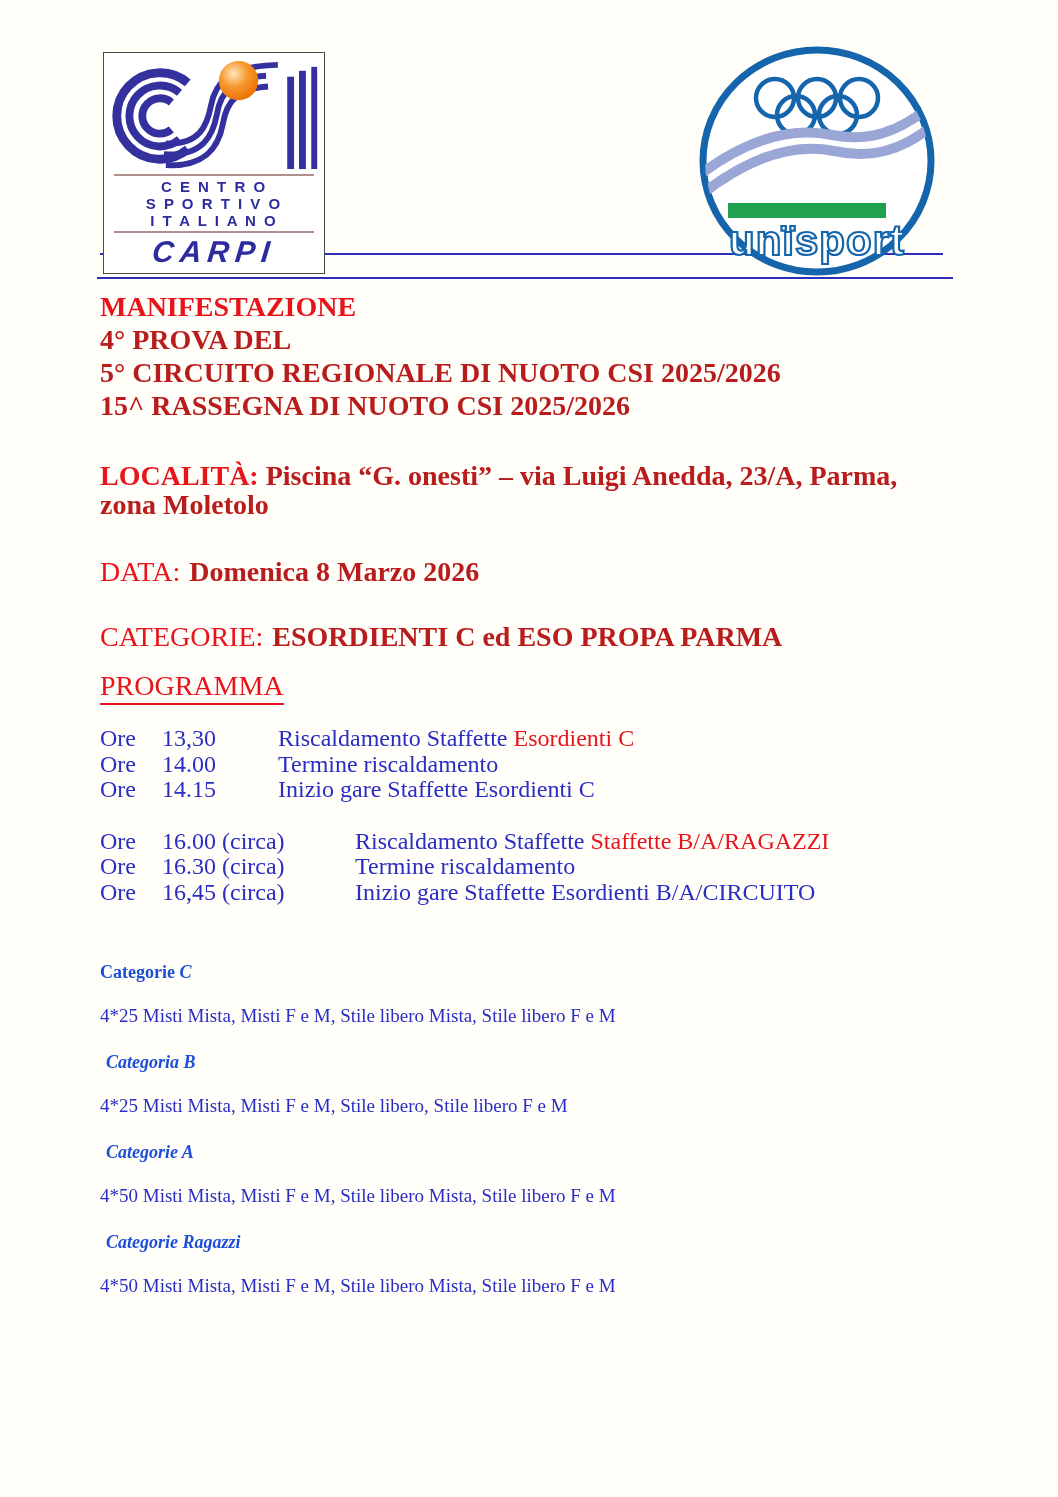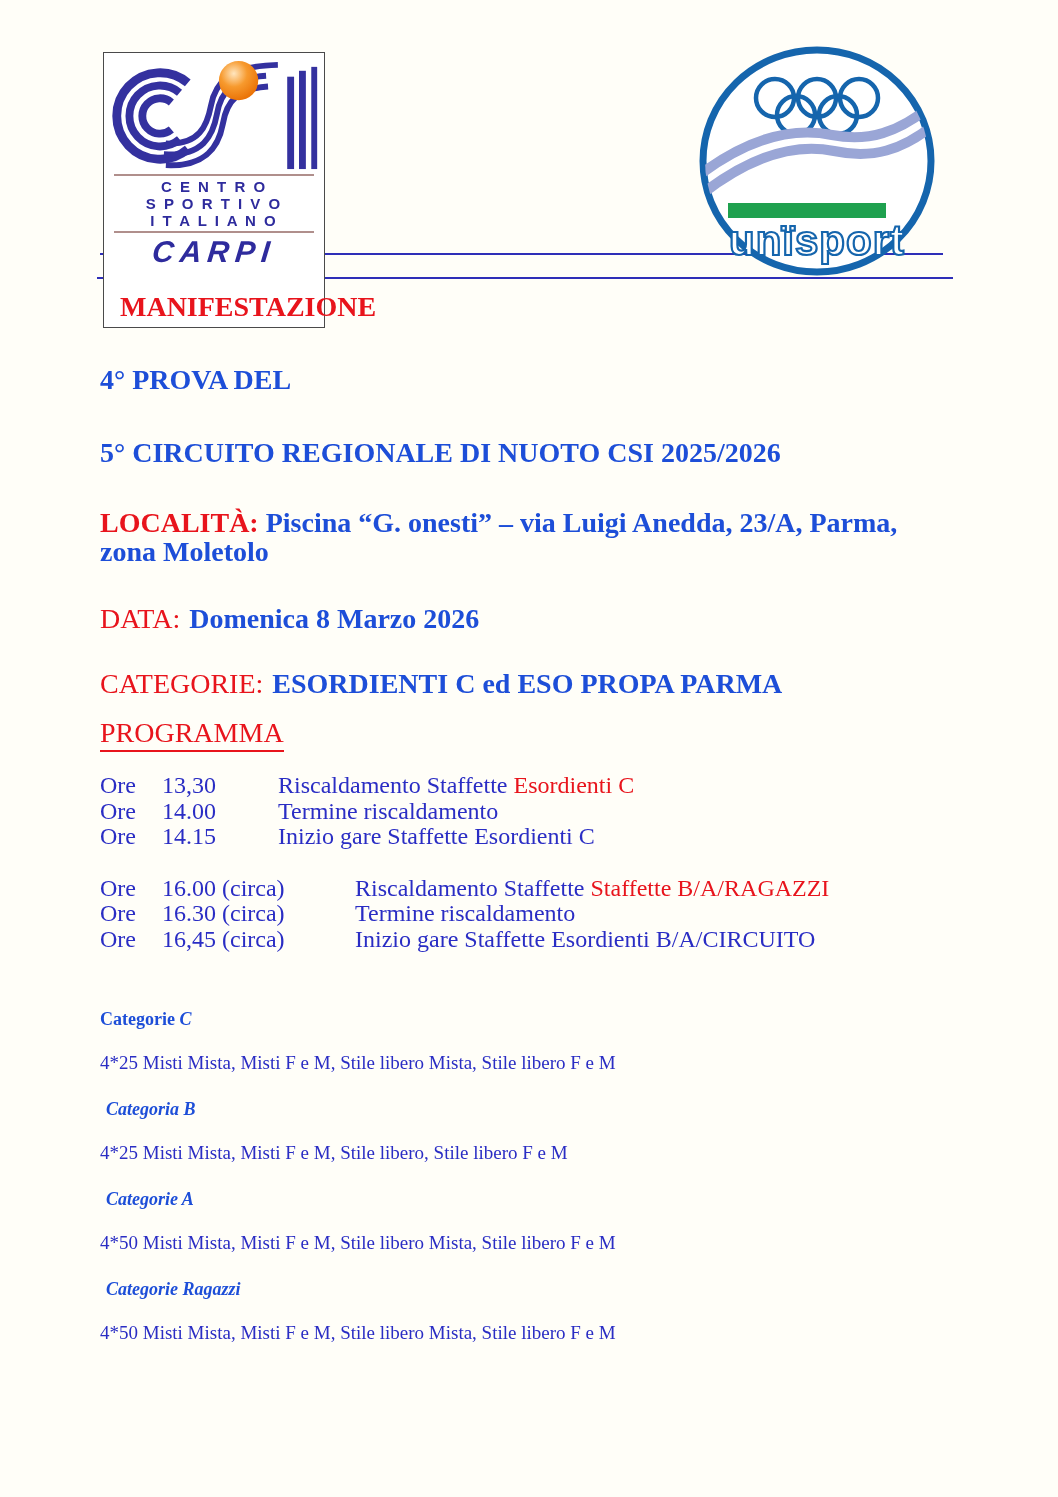--- a/index.html
+++ b/index.html
@@ -7,41 +7,41 @@
   body {
     width:1058px; height:1497px;
     background:#fffef8;
     font-family:"Liberation Serif", serif;
     overflow:hidden;
     position:relative;
   }
   
   .logos { display:flex; justify-content:space-between; align-items:flex-start;
            padding:45px 120px 0 103px; height:242px; }
-  .csi-box { width:222px; height:276px; border:1px solid #4a4a4a; background:#ffffff;
+  .csi-box { width:222px; height:222px; border:1px solid #4a4a4a; background:#ffffff;
              margin-top:7px; overflow:hidden; }
   .csi-box svg { display:block; margin:6px auto 0; }
   .csi-line { border-top:2px solid #b08f8c; margin:2px 10px; }
   .csi-words { color:#2e2b9d; font-family:"Liberation Sans", sans-serif;
                font-weight:bold; font-size:15px; line-height:17px;
                text-align:center; letter-spacing:2px; }
   .csi-city { color:#2e2b9d; font-family:"Liberation Sans", sans-serif;
               font-weight:bold; font-style:italic; font-size:30px;
               letter-spacing:6px; text-align:center; margin-top:1px;
               transform:skewX(-6deg); }
   .uni-logo { margin-top:0; }
   
   .rule1 { border-top:2px solid #2e2eb8; width:843px; margin:11px 0 0 100px; }
   .rule2 { border-top:2px solid #2e2eb8; width:856px; margin:22px 0 0 97px; }
   
   .content { margin-left:100px; margin-right:90px; }
   .red  { color:#e8141c; }
-  .blue { color:#1d4ed8;margin-top:40px; }
+  .blue { color:#b91c1c; }
   .h-line { font-size:28px; font-weight:bold; line-height:33px; }
-  .manifest { margin-top:11px;margin-left:20px; }
+  .manifest { margin-top:11px; }
   .p-localita { margin-top:39px; font-size:28px; font-weight:bold; line-height:29px;
                 width:860px; }
   .p-localita .val { margin-left:7px; }
   .p-data { margin-top:36px; font-size:28px; line-height:33px; }
   .p-data .lbl, .p-cat .lbl { font-weight:normal; }
   .p-data .val { font-weight:bold; margin-left:9px; }
   .p-cat { margin-top:32px; font-size:28px; line-height:33px; }
   .p-cat .val { font-weight:bold; margin-left:9px; }
   .p-prog { margin-top:16px; font-size:28px; line-height:33px; }
   .p-prog .u { display:inline-block; border-bottom:2px solid #e8141c; padding-bottom:1px; }
@@ -119,20 +119,21 @@
 </div>
 
 <div class="rule1"></div>
 <div class="rule2"></div>
 
 <div class="content">
 
   <div class="h-line red manifest">MANIFESTAZIONE</div>
   <div class="h-line blue">4° PROVA DEL</div>
   <div class="h-line blue">5° CIRCUITO REGIONALE DI NUOTO CSI 2025/2026</div>
+  <div class="h-line blue">15^ RASSEGNA DI NUOTO CSI 2025/2026</div>
 
   <p class="p-localita"><span class="red lbl">LOCALITÀ:</span><span class="blue val">Piscina “G. onesti” – via Luigi Anedda, 23/A, Parma, zona Moletolo</span></p>
 
   <p class="p-data"><span class="red lbl">DATA:</span><span class="blue val">Domenica 8 Marzo 2026</span></p>
 
   <p class="p-cat"><span class="red lbl">CATEGORIE:</span><span class="blue val">ESORDIENTI C ed ESO PROPA PARMA</span></p>
 
   <p class="p-prog"><span class="red u">PROGRAMMA</span></p>
 
   <div class="sched sched1">

